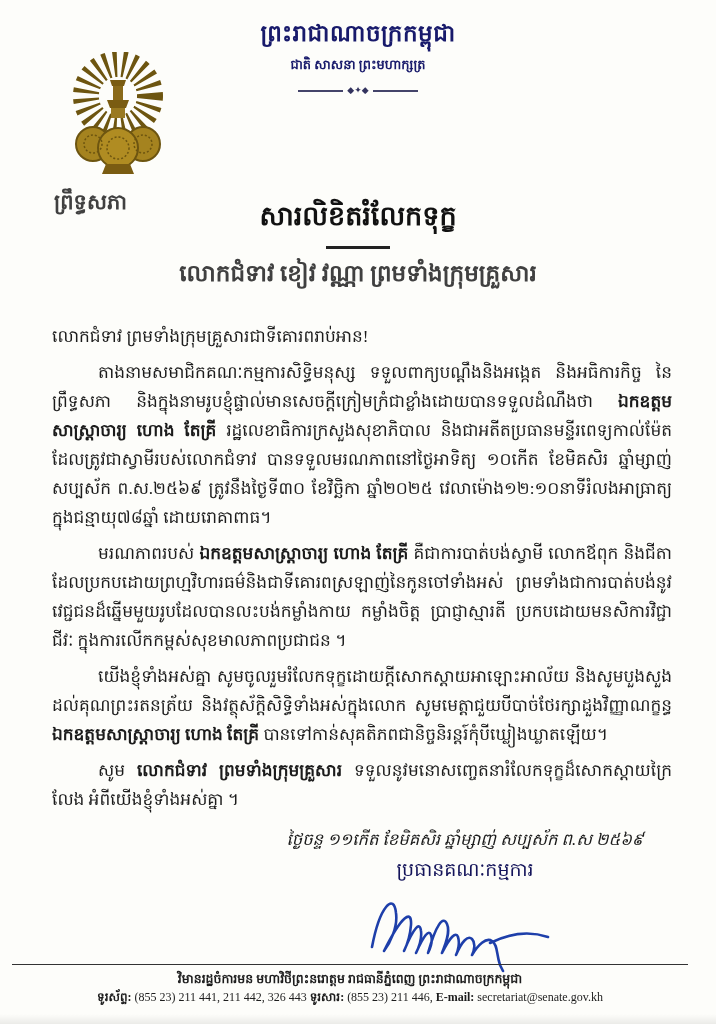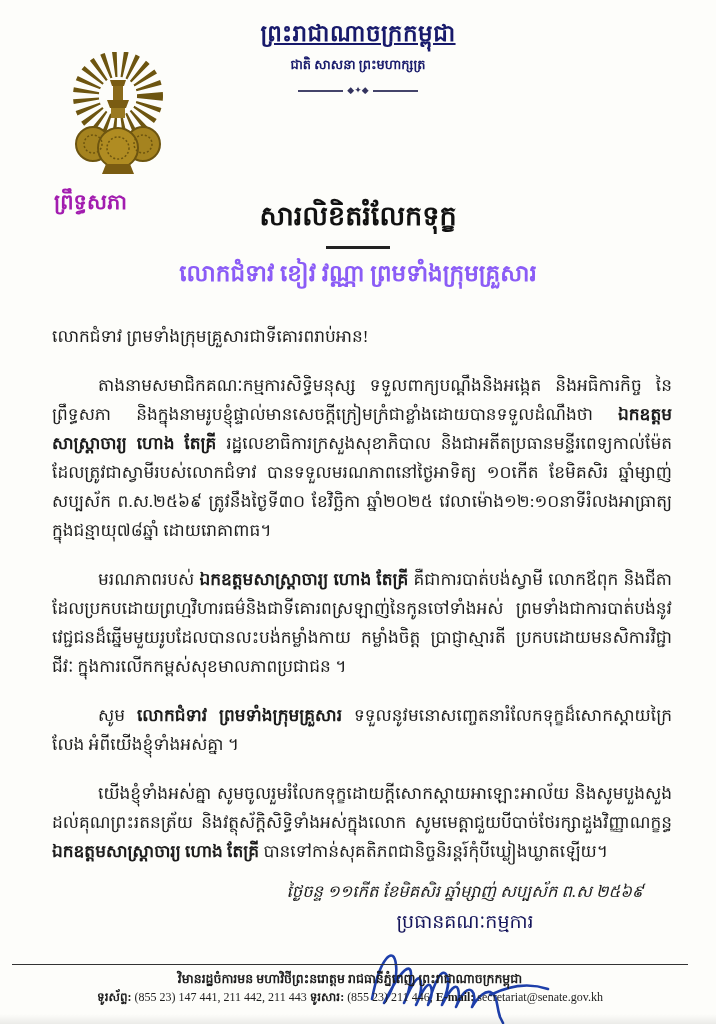--- a/index.html
+++ b/index.html
@@ -14,21 +14,21 @@
     font-family: "Liberation Serif", "DejaVu Serif", serif;
     color: #1b1b1b;
   }
   
   .motto {
     text-align: center;
     padding-top: 18px;
     color: #181a6b;
     font-weight: bold;
   }
-  .motto .line1 { font-size: 23px; line-height: 32px; letter-spacing: .5px; text-decoration: underline; }
+  .motto .line1 { font-size: 23px; line-height: 32px; letter-spacing: .5px; }
   .motto .line2 { font-size: 13px; line-height: 30px; }
   .ornament {
     width: 120px;
     margin: 6px auto 0 auto;
     display: flex;
     align-items: center;
     justify-content: center;
     gap: 4px;
     color: #2a2a55;
   }
@@ -36,32 +36,32 @@
   .ornament .gem { font-size: 9px; line-height: 9px; color: #33335e; }
   
   .emblem-wrap { position: absolute; left: 48px; top: 52px; width: 140px; text-align: center; }
   .emblem-svg { display: block; margin: 0 auto; }
   .emblem-label {
     margin-top: 8px;
     text-align: left;
     padding-left: 6px;
     font-size: 21px;
     font-weight: bold;
-    color: #a21caf;
+    color: #404040;
   }
   
   .title-block { margin-top: 104px; text-align: center; }
   .doc-title { font-size: 27px; font-weight: bold; color: #111; }
   .title-rule { width: 64px; height: 3px; background: #222; margin: 8px auto 0 auto; }
   .salute1 { margin-top: 18px; text-align: center; font-size: 21px; font-weight: bold; color: #111; }
-  .salute2 { margin-top: 10px; text-align: center; font-size: 23px; font-weight: bold; color: #8b5cf6; }
+  .salute2 { margin-top: 10px; text-align: center; font-size: 23px; font-weight: bold; color: #404040; }
   
   .body-text { margin: 30px 44px 0 52px; font-size: 17px; line-height: 29px; text-align: justify; }
   .greeting { margin-bottom: 0; }
-  .para { text-indent: 46px; margin-top: 20px; }
+  .para { text-indent: 46px; margin-top: 7px; }
   .para b { font-weight: bold; }
   
   .closing { width: 430px; margin: 12px 36px 0 auto; text-align: center; }
   .closing .date-line { font-size: 16.5px; line-height: 27px; font-style: italic; }
   .signer-title { margin-top: 4px; font-size: 19px; font-weight: normal; color: #14145a; }
   .signature-svg { display: block; margin: 2px auto -14px auto; }
   
   .footer {
     position: absolute;
     left: 12px; right: 28px; bottom: 18px;
@@ -120,23 +120,23 @@
   </div>
   <div class="salute2">លោកជំទាវ ខៀវ វណ្ណា ព្រមទាំងក្រុមគ្រួសារ</div>
 
   <div class="body-text">
     <div class="greeting">លោកជំទាវ ព្រមទាំងក្រុមគ្រួសារជាទីគោរពរាប់អាន!</div>
 
     <div class="para"><span>តាងនាមសមាជិកគណៈកម្មការសិទ្ធិមនុស្ស ទទួលពាក្យបណ្ដឹងនិងអង្កេត និងអធិការកិច្ច នៃព្រឹទ្ធសភា និងក្នុងនាមរូបខ្ញុំផ្ទាល់មានសេចក្ដីក្រៀមក្រំជាខ្លាំងដោយបានទទួលដំណឹងថា </span><b>ឯកឧត្តម សាស្ត្រាចារ្យ ហោង តែគ្រី </b><span>រដ្ឋលេខាធិការក្រសួងសុខាភិបាល និងជាអតីតប្រធានមន្ទីរពេទ្យកាល់ម៉ែត ដែលត្រូវជាស្វាមីរបស់លោកជំទាវ បានទទួលមរណភាពនៅថ្ងៃអាទិត្យ ១០កើត ខែមិគសិរ ឆ្នាំម្សាញ់ សប្បស័ក ព.ស.២៥៦៩ ត្រូវនឹងថ្ងៃទី៣០ ខែវិច្ឆិកា ឆ្នាំ២០២៥ វេលាម៉ោង១២:១០នាទីរំលងអាធ្រាត្យ ក្នុងជន្មាយុ៧៨ឆ្នាំ ដោយរោគាពាធ។</span></div>
 
     <div class="para"><span>មរណភាពរបស់ </span><b>ឯកឧត្តមសាស្ត្រាចារ្យ ហោង តែគ្រី </b><span>គឺជាការបាត់បង់ស្វាមី លោកឪពុក និងជីតា ដែលប្រកបដោយព្រហ្មវិហារធម៌និងជាទីគោរពស្រឡាញ់នៃកូនចៅទាំងអស់ ព្រមទាំងជាការបាត់បង់នូវវេជ្ជជនដ៏ឆ្នើមមួយរូបដែលបានលះបង់កម្លាំងកាយ កម្លាំងចិត្ត ប្រាជ្ញាស្មារតី ប្រកបដោយមនសិការវិជ្ជាជីវៈ ក្នុងការលើកកម្ពស់សុខមាលភាពប្រជាជន ។</span></div>
 
+    <div class="para"><span>យើងខ្ញុំទាំងអស់គ្នា សូមចូលរួមរំលែកទុក្ខដោយក្ដីសោកស្ដាយអាឡោះអាល័យ និងសូមបួងសួងដល់គុណព្រះរតនត្រ័យ និងវត្ថុស័ក្ដិសិទ្ធិទាំងអស់ក្នុងលោក សូមមេត្តាជួយបីបាច់ថែរក្សាដួងវិញ្ញាណក្ខន្ធ </span><b>ឯកឧត្តមសាស្ត្រាចារ្យ ហោង តែគ្រី </b><span>បានទៅកាន់សុគតិភពជានិច្ចនិរន្តរ៍កុំបីឃ្លៀងឃ្លាតឡើយ។</span></div>
+
     <div class="para"><span>សូម </span><b>លោកជំទាវ ព្រមទាំងក្រុមគ្រួសារ </b><span>ទទួលនូវមនោសញ្ចេតនារំលែកទុក្ខដ៏សោកស្ដាយក្រៃលែង អំពីយើងខ្ញុំទាំងអស់គ្នា ។</span></div>
-
-    <div class="para"><span>យើងខ្ញុំទាំងអស់គ្នា សូមចូលរួមរំលែកទុក្ខដោយក្ដីសោកស្ដាយអាឡោះអាល័យ និងសូមបួងសួងដល់គុណព្រះរតនត្រ័យ និងវត្ថុស័ក្ដិសិទ្ធិទាំងអស់ក្នុងលោក សូមមេត្តាជួយបីបាច់ថែរក្សាដួងវិញ្ញាណក្ខន្ធ </span><b>ឯកឧត្តមសាស្ត្រាចារ្យ ហោង តែគ្រី </b><span>បានទៅកាន់សុគតិភពជានិច្ចនិរន្តរ៍កុំបីឃ្លៀងឃ្លាតឡើយ។</span></div>
   </div>
 
   <div class="closing">
     <div class="date-line">ថ្ងៃចន្ទ ១១កើត ខែមិគសិរ ឆ្នាំម្សាញ់ សប្បស័ក ព.ស ២៥៦៩</div>
     <div class="signer-title">ប្រធានគណៈកម្មការ</div>
     <svg class="signature-svg" width="230" height="86" viewBox="0 0 230 86">
       <path d="M22 60 C 30 18, 44 6, 46 26 C 48 40, 40 56, 34 64
                C 52 28, 62 22, 61 38 C 60 50, 56 60, 54 64
                C 64 40, 70 34, 71 44 C 72 52, 68 62, 66 66
                C 74 48, 79 42, 81 48 C 83 54, 80 62, 78 66
@@ -146,21 +146,21 @@
                C 128 58, 136 50, 142 54 C 148 58, 146 66, 150 78 L 153 84
                M 140 56 C 160 46, 180 44, 198 50" fill="none" stroke="#1e3faa" stroke-width="2.6" stroke-linecap="round" stroke-linejoin="round"></path>
     </svg>
 
   </div>
 
   <div class="footer">
     <div class="address">វិមានរដ្ឋចំការមន មហាវិថីព្រះនរោត្តម រាជធានីភ្នំពេញ ព្រះរាជាណាចក្រកម្ពុជា</div>
     <div class="contacts">
       <span class="k">ទូរស័ព្ទ:</span>
-      <span>(855 23) 147 441, 211 442, 211 443</span>
+      <span>(855 23) 211 441, 211 442, 326 443</span>
       <span class="k">ទូរសារ:</span>
       <span>(855 23) 211 446,</span>
       <span class="k">E-mail:</span>
       <span>secretariat@senate.gov.kh</span>
     </div>
   </div>
 
   <div class="scan-shade"></div>
 </div>
 

